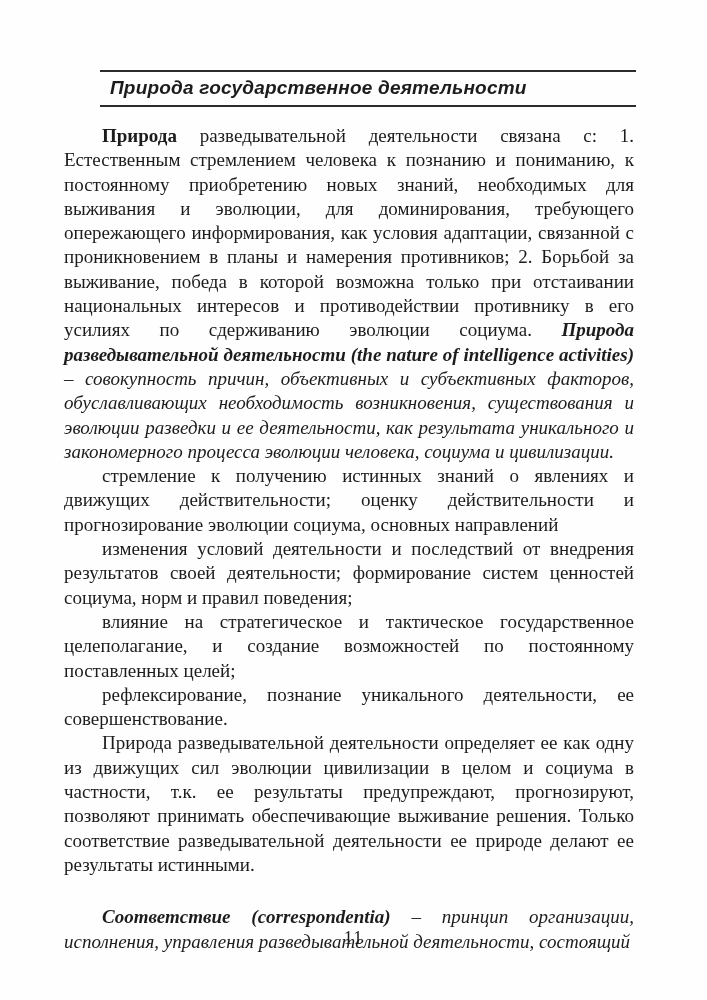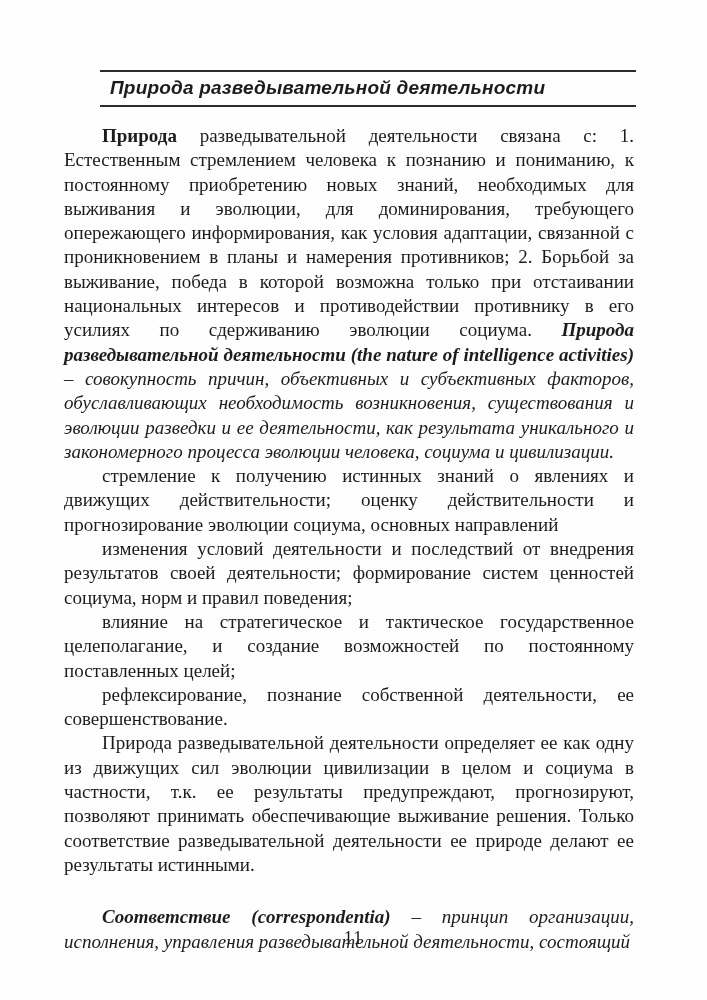--- a/index.html
+++ b/index.html
@@ -70,29 +70,29 @@
     font-size:18px;
     letter-spacing:1px;
   }
 </style>
 </head>
 <body>
 
 <div class="page">
 
   <header class="title-block">
-    <h1 class="title">Природа разведывательной деятельности</h1>
+    <h1 class="title">Природа государственное деятельности</h1>
   </header>
 
   <main class="body-text" id="paragraphs">
       <p><span class="b">Природа</span><span class="r"> разведывательной деятельности связана с: 1. Естественным стремлением человека к познанию и пониманию, к постоянному приобретению новых знаний, необходимых для выживания и эволюции, для доминирования, требующего опережающего информирования, как условия адаптации, связанной с проникновением в планы и намерения противников; 2. Борьбой за выживание, победа в которой возможна только при отстаивании национальных интересов и противодействии противнику в его усилиях по сдерживанию эволюции социума. </span><span class="bi">Природа разведывательной деятельности (the nature of intelligence activities)</span><span class="i"> – совокупность причин, объективных и субъективных факторов, обуславливающих необходимость возникновения, существования и эволюции разведки и ее деятельности, как результата уникального и закономерного процесса эволюции человека, социума и цивилизации.</span></p>
       <p><span class="r">стремление к получению истинных знаний о явлениях и движущих действительности; оценку действительности и прогнозирование эволюции социума, основных направлений</span></p>
       <p><span class="r">изменения условий деятельности и последствий от внедрения результатов своей деятельности; формирование систем ценностей социума, норм и правил поведения;</span></p>
       <p><span class="r">влияние на стратегическое и тактическое государственное целеполагание, и создание возможностей по постоянному поставленных целей;</span></p>
-      <p><span class="r">рефлексирование, познание собственной деятельности, ее совершенствование.</span></p>
+      <p><span class="r">рефлексирование, познание уникального деятельности, ее совершенствование.</span></p>
       <p><span class="r">Природа разведывательной деятельности определяет ее как одну из движущих сил эволюции цивилизации в целом и социума в частности, т.к. ее результаты предупреждают, прогнозируют, позволяют принимать обеспечивающие выживание решения. Только соответствие разведывательной деятельности ее природе делают ее результаты истинными.</span></p>
       <p class="gap-before"><span class="bi">Соответствие (correspondentia)</span><span class="i"> – принцип организации, исполнения, управления разведывательной деятельности, состоящий</span></p>
     </main>
 
   <footer class="page-footer">
     <span class="page-number">11</span>
   </footer>
 
 </div>
 

